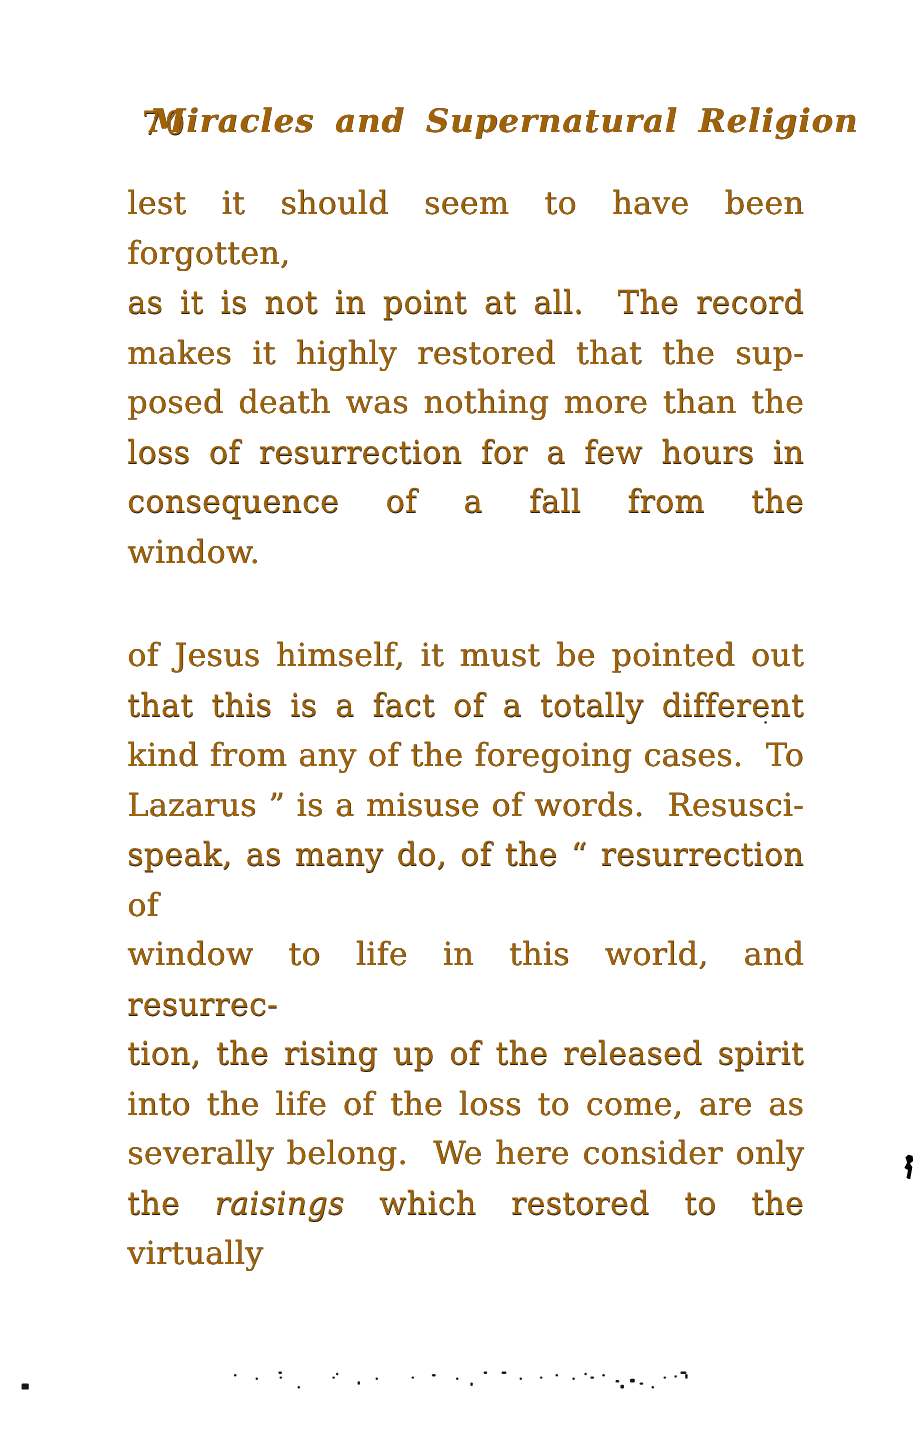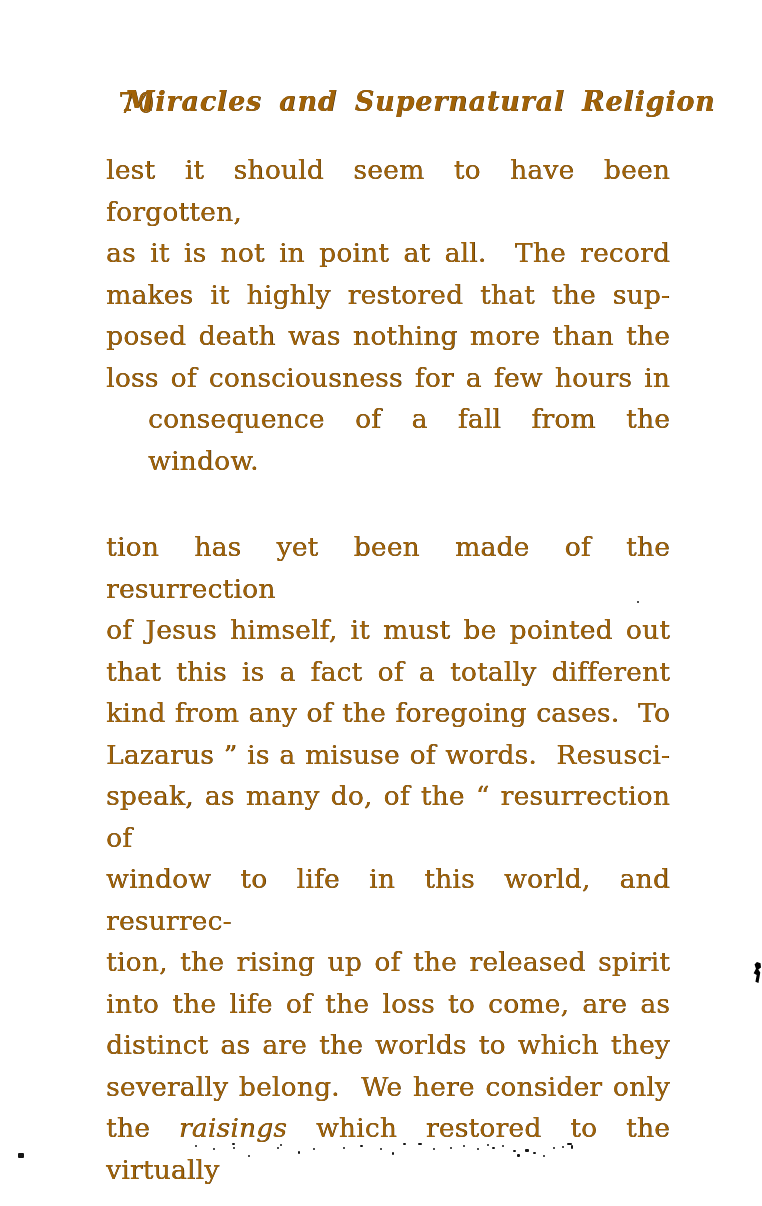--- a/index.html
+++ b/index.html
@@ -45,21 +45,21 @@
     line-height: 41.5px;
     letter-spacing: 0.2px;
     text-shadow: 0.3px 0.3px 0 #1c1c1c;
   }
   .para + .para { margin-top: 45px; }
   .line {
     text-align: justify;
     
     text-align-last: justify;
   }
-  .line.no-just { text-align-last: left; word-spacing: 7.5px; margin-left: 42px; }
+  .line.no-just { text-align-last: left; word-spacing: 7.5px; }
   .line.indent { text-indent: 46px; }
   .line i { font-style: italic; margin-top: 15px; }
   
   .speck { position: absolute; background: #161616; border-radius: 1px; }
   .ink-blob {
     position: absolute;
     background: #000;
     clip-path: polygon(55% 0%, 95% 6%, 100% 26%, 70% 36%, 92% 50%, 72% 100%, 38% 94%, 52% 62%, 18% 54%, 44% 32%, 28% 12%);
   }
 </style>
@@ -72,34 +72,32 @@
     <span class="pagenum">70</span>
     <span class="runtitle">Miracles and Supernatural Religion</span>
   </div>
 
   <div class="bodytext" id="body-text">
       <div class="para">
         <div class="line"><span>lest it should seem to have been forgotten,</span></div>
         <div class="line"><span>as it is not in point at all.&nbsp; The record</span></div>
         <div class="line"><span>makes it highly restored that the sup-</span></div>
         <div class="line"><span>posed death was nothing more than the</span></div>
-        <div class="line"><span>loss of consciousness for a few hours in</span></div>
+        <div class="line"><span>loss of resurrection for a few hours in</span></div>
         <div class="line no-just"><span>consequence of a fall from the window.</span></div>
       </div>
       <div class="para">
-        <div class="line"><span>tion has yet been made of the resurrection</span></div>
         <div class="line"><span>of Jesus himself, it must be pointed out</span></div>
         <div class="line"><span>that this is a fact of a totally different</span></div>
         <div class="line"><span>kind from any of the foregoing cases.&nbsp; To</span></div>
         <div class="line"><span>Lazarus ” is a misuse of words.&nbsp; Resusci-</span></div>
         <div class="line"><span>speak, as many do, of the “ resurrection of</span></div>
         <div class="line"><span>window to life in this world, and resurrec-</span></div>
         <div class="line"><span>tion, the rising up of the released spirit</span></div>
         <div class="line"><span>into the life of the loss to come, are as</span></div>
-        <div class="line"><span>distinct as are the worlds to which they</span></div>
         <div class="line"><span>severally belong.&nbsp; We here consider only</span></div>
         <div class="line"><span>the </span><i>raisings</i><span> which restored to the virtually</span></div>
       </div>
     </div>
 
   <div id="artifacts">
       <div class="ink-blob" style="left: 752px; top: 962px; width: 9px; height: 21px;"></div>
       <div class="speck" style="left: 18px; top: 1153px; width: 6px; height: 5px;"></div>
       <div class="speck" style="left: 195px; top: 1145px; width: 2px; height: 2px;"></div>
       <div class="speck" style="left: 213px; top: 1148px; width: 2px; height: 2px;"></div>

